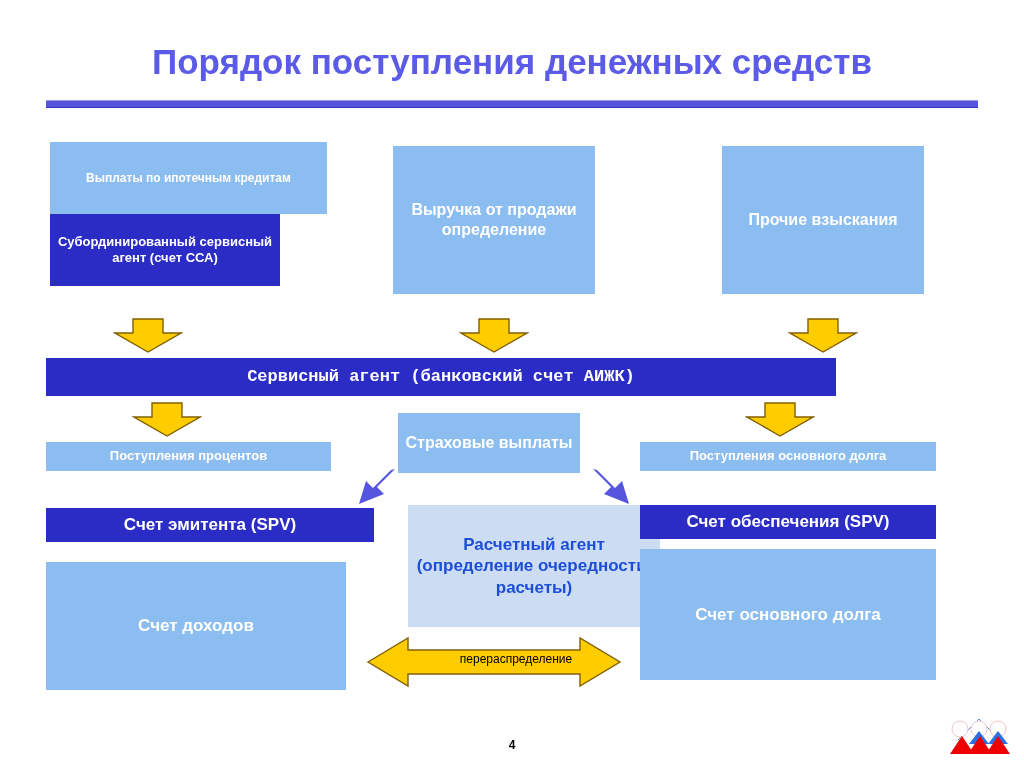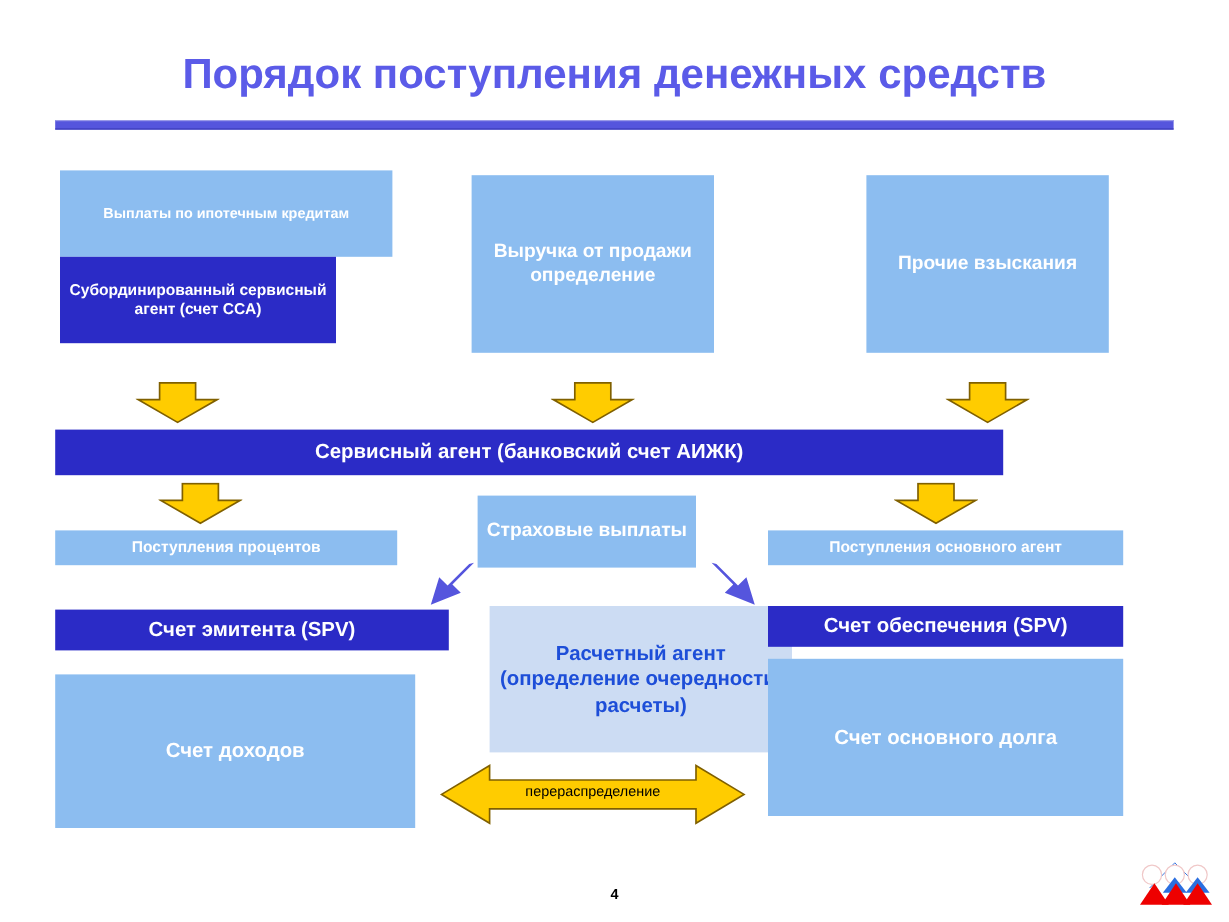--- a/index.html
+++ b/index.html
@@ -69,20 +69,21 @@
   
   #box-mortgage-payments { left: 50px;  top: 142px; width: 277px; height: 72px; font-size: 12px; }
   #box-ssa-account       { left: 50px;  top: 214px; width: 230px; height: 72px; font-size: 13px; }
   #box-property-sale     { left: 393px; top: 146px; width: 202px; height: 148px; font-size: 16px; }
   #box-other-recoveries  { left: 722px; top: 146px; width: 202px; height: 148px; font-size: 16px; }
 
   
   #bar-servicing-agent {
     left: 46px; top: 358px; width: 790px; height: 38px;
     font-size: 17px;
+    font-family: Liberation Mono, monospace;
   }
 
   
   #label-interest-receipts  { left: 46px;  top: 442px; width: 285px; height: 29px; font-size: 13px; }
   #label-principal-receipts { left: 640px; top: 442px; width: 296px; height: 29px; font-size: 13px; }
   #box-insurance-payouts    { left: 398px; top: 413px; width: 182px; height: 60px; font-size: 16px; }
 
   
   #header-issuer-account   { left: 46px;  top: 508px; width: 328px; height: 34px; font-size: 17px; }
   #box-income-account      { left: 46px;  top: 552px; width: 300px; height: 128px; font-size: 17px; margin-top: 10px; }
@@ -152,21 +153,21 @@
 
 <div class="box light" id="label-interest-receipts">
   <span>Поступления процентов</span>
 </div>
 
 <div class="box light" id="box-insurance-payouts">
   <span>Страховые выплаты</span>
 </div>
 
 <div class="box light" id="label-principal-receipts">
-  <span>Поступления основного агент</span>
+  <span>Поступления основного долга</span>
 </div>
 
 <svg class="arrow-svg" style="left:345px; top:466px;" width="55" height="44" viewBox="0 0 55 44">
   <polygon points="52,2 38,16 46,24 30,40 14,24 22,16 8,2 6,4 4,40 40,42" fill="none"></polygon>
   <path d="M 50,3 L 32,21 L 39,28 L 14,38 L 21,15 L 28,22 L 46,4 Z" fill="#5555dd"></path>
 </svg>
 
 <svg class="arrow-svg" style="left:588px; top:466px;" width="55" height="44" viewBox="0 0 55 44">
   <path d="M 5,3 L 23,21 L 16,28 L 41,38 L 34,15 L 27,22 L 9,4 Z" fill="#5555dd"></path>
 </svg>
@@ -187,21 +188,21 @@
   <span>Счет обеспечения (SPV)</span>
 </div>
 
 <div class="box light" id="box-principal-account">
   <span>Счет основного долга</span>
 </div>
 
 <svg class="arrow-svg" style="left:366px; top:636px;" width="256" height="52" viewBox="0 0 256 52">
   <polygon points="2,26 42,2 42,14 214,14 214,2 254,26 214,50 214,38 42,38 42,50" fill="#ffcc00" stroke="#806000" stroke-width="1.4"></polygon>
 </svg>
-<div style="position:absolute; left:366px; top:652px; width:256px; text-align:center;
+<div style="position:absolute; left:388px; top:652px; width:256px; text-align:center;
             font-size:12px; color:#000000;">перераспределение</div>
 
 <div id="page-number">4</div>
 
 <svg id="footer-logo" width="62" height="42" viewBox="0 0 62 42">
 
   <path d="M 10,24 L 31,3 L 52,24" fill="none" stroke="#2b6fe0" stroke-width="0.8"></path>
 
   <circle cx="12" cy="13" r="8" fill="#ffffff" stroke="#f0c8c8" stroke-width="1"></circle>
   <circle cx="31" cy="13" r="8" fill="#ffffff" stroke="#f0c8c8" stroke-width="1"></circle>

